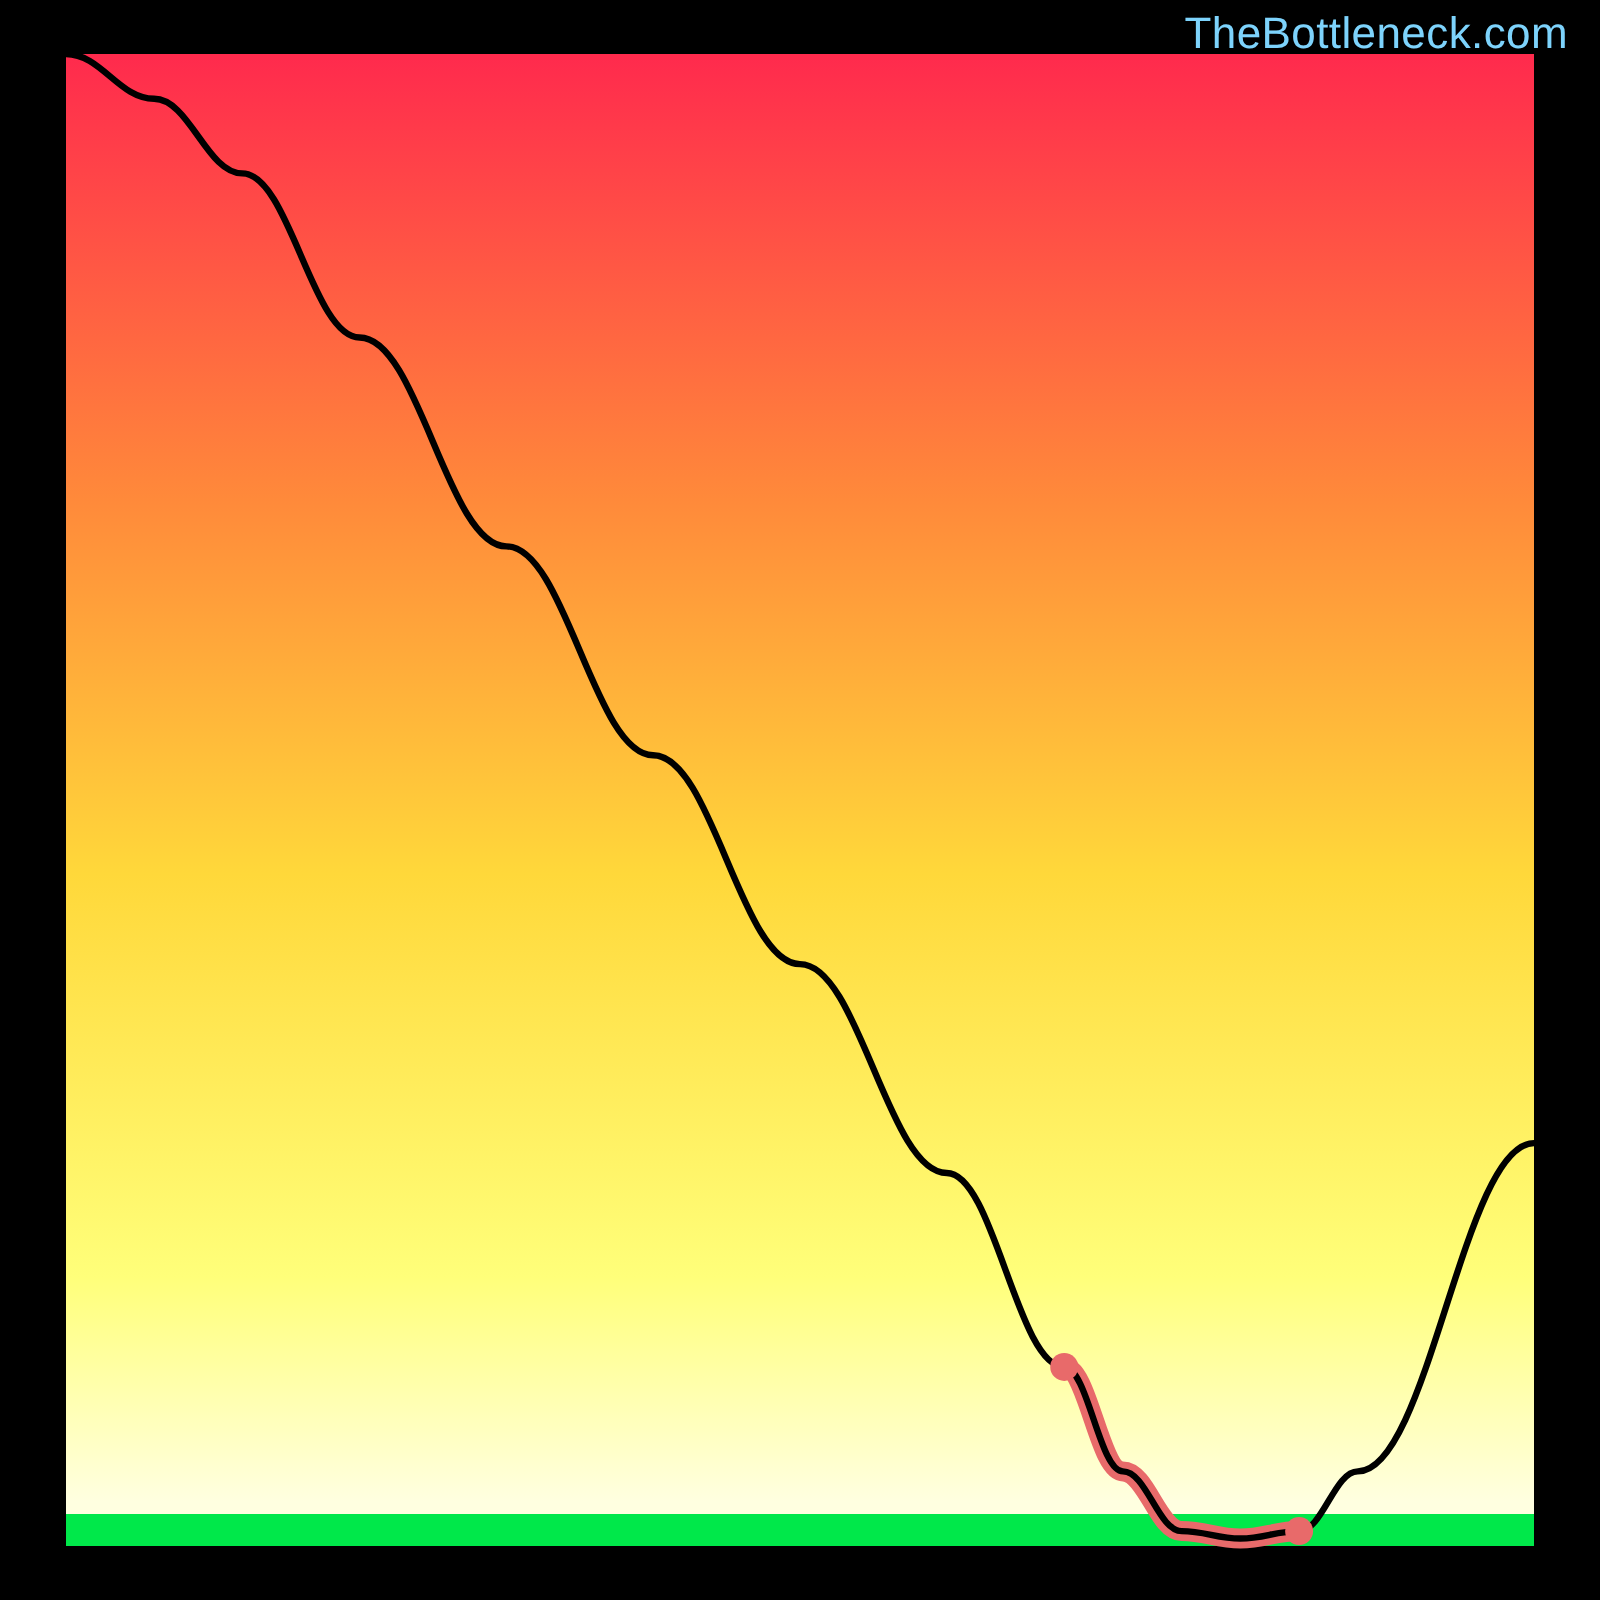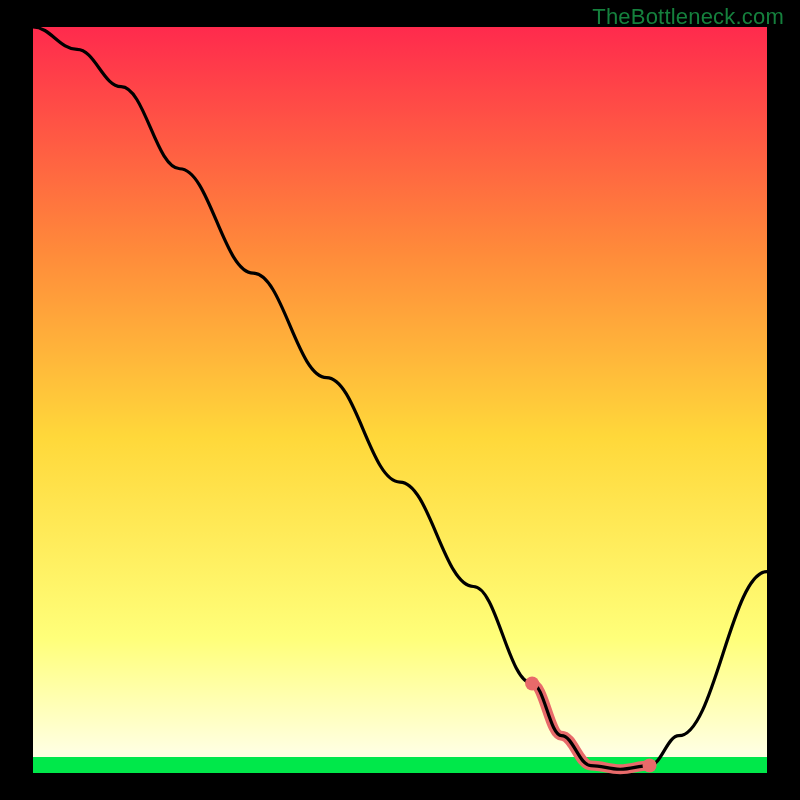--- a/index.html
+++ b/index.html
@@ -14,21 +14,21 @@
   .frame {
     position: relative;
     width: 800px;
     height: 800px;
     background: #000;
   }
   .watermark {
     position: absolute;
     top: 4px;
     right: 16px;
-    color: #15803d;
+    color: #7dd3fc;
     font-size: 22px;
     font-weight: 500;
     letter-spacing: 0.2px;
     z-index: 5;
   }
   svg {
     position: absolute;
     top: 0;
     left: 0;
   }

